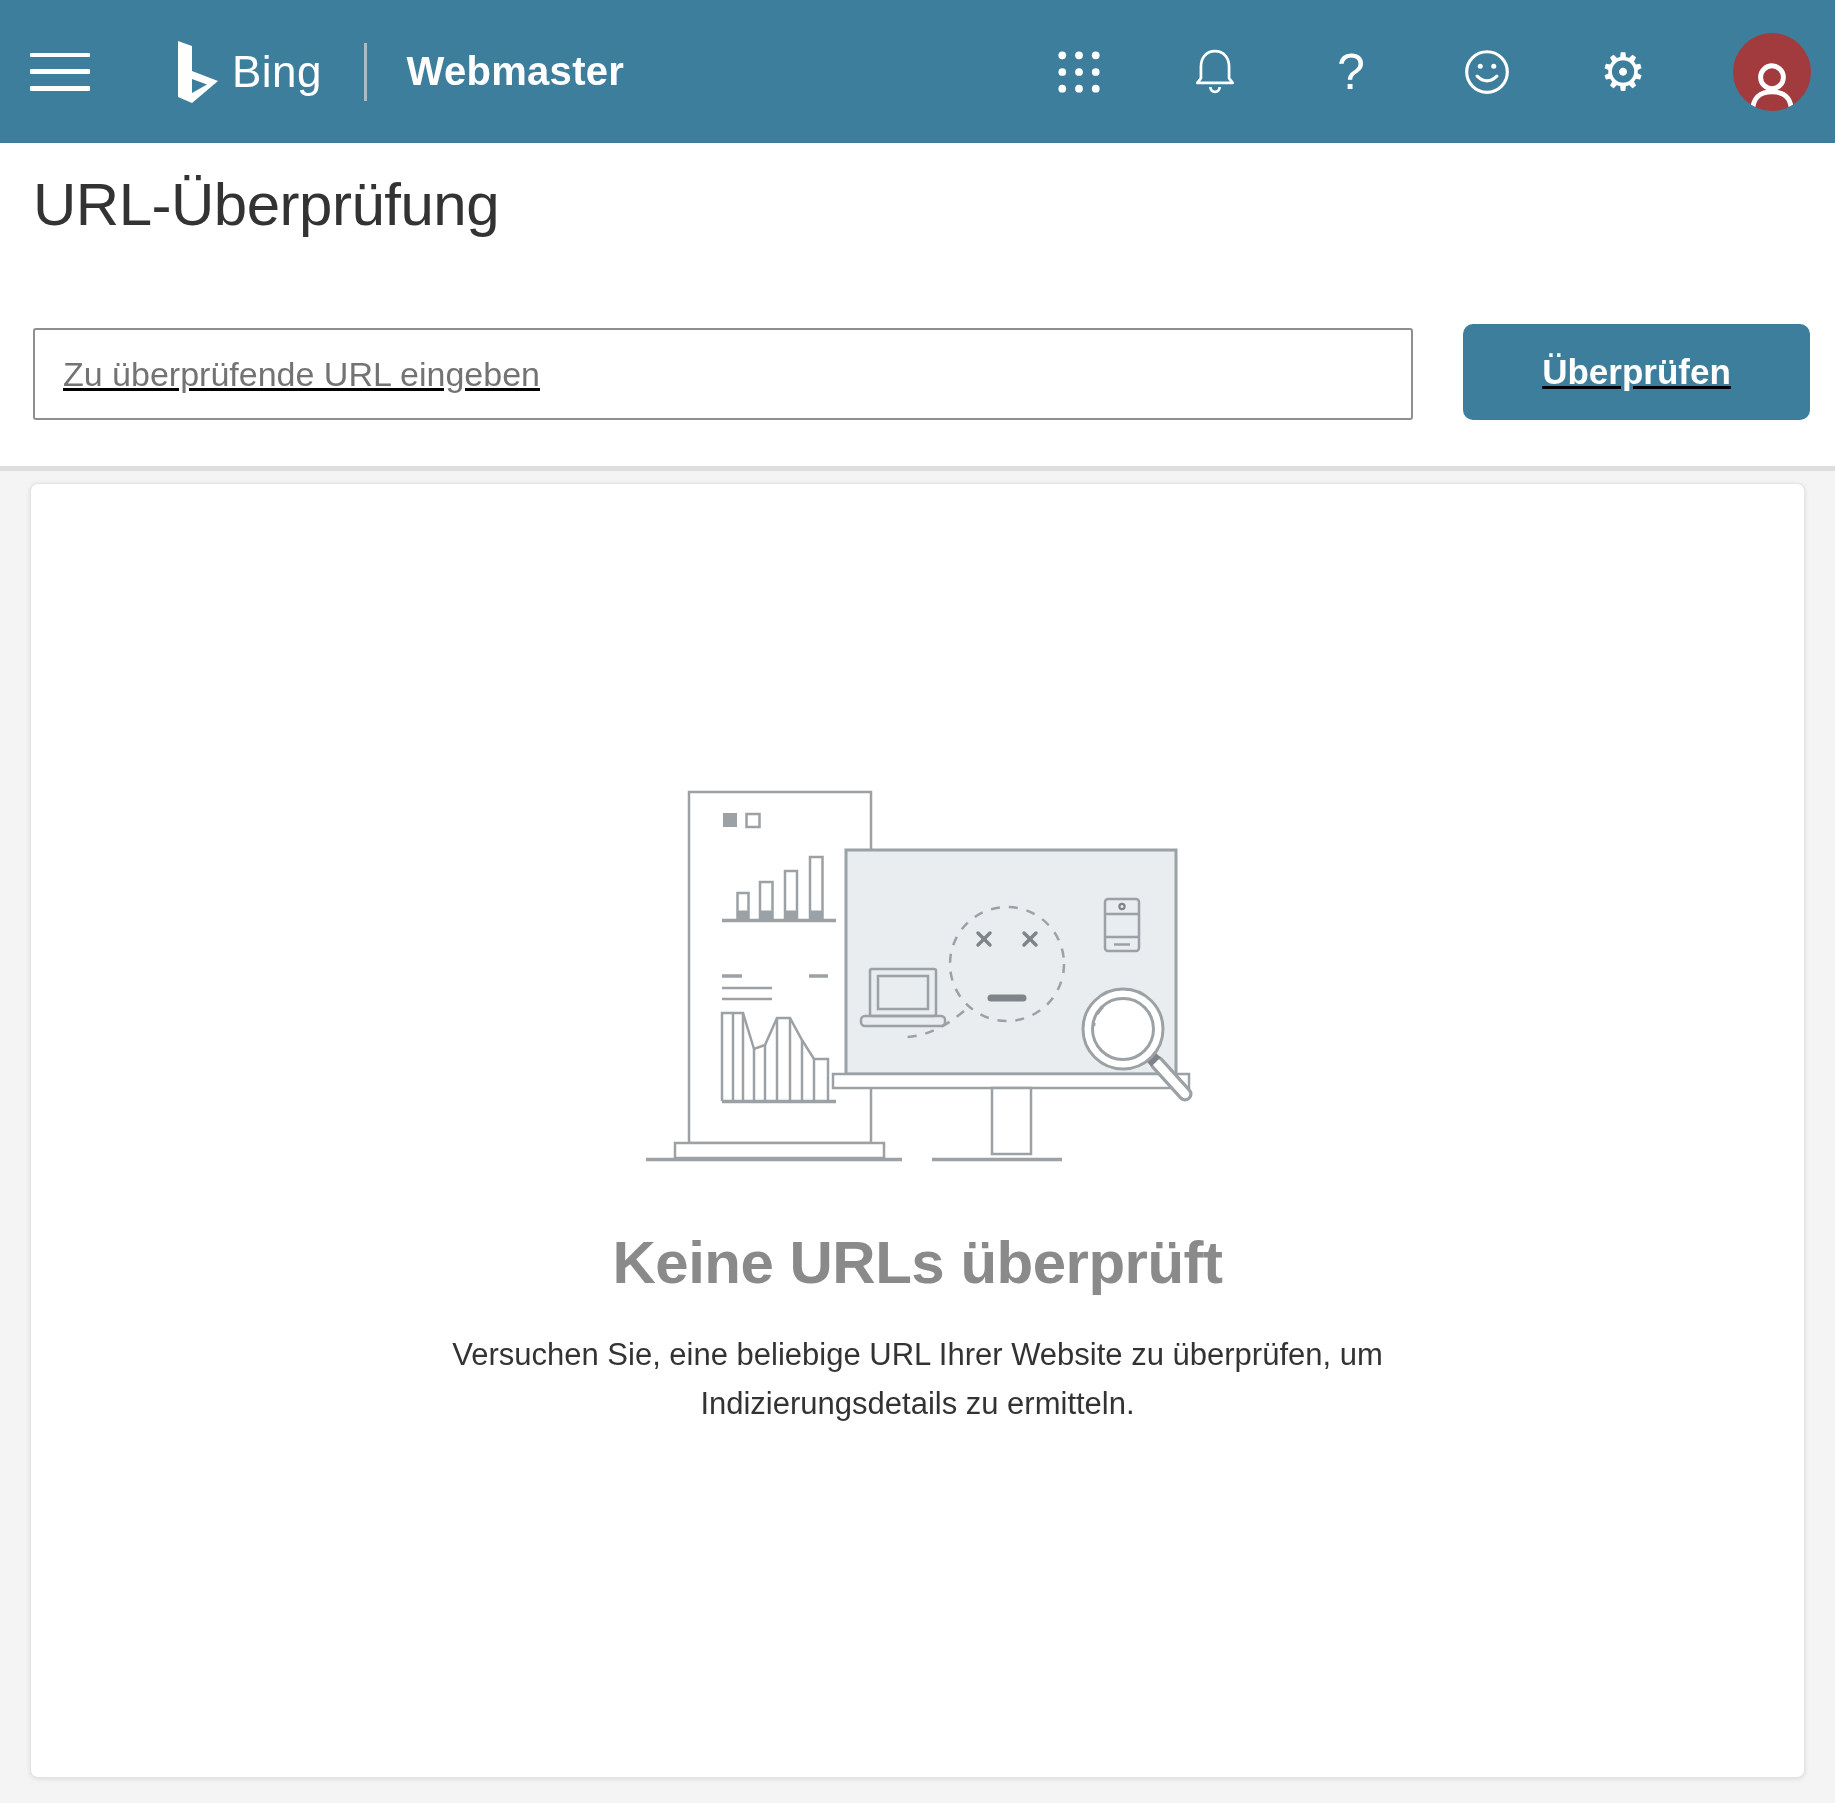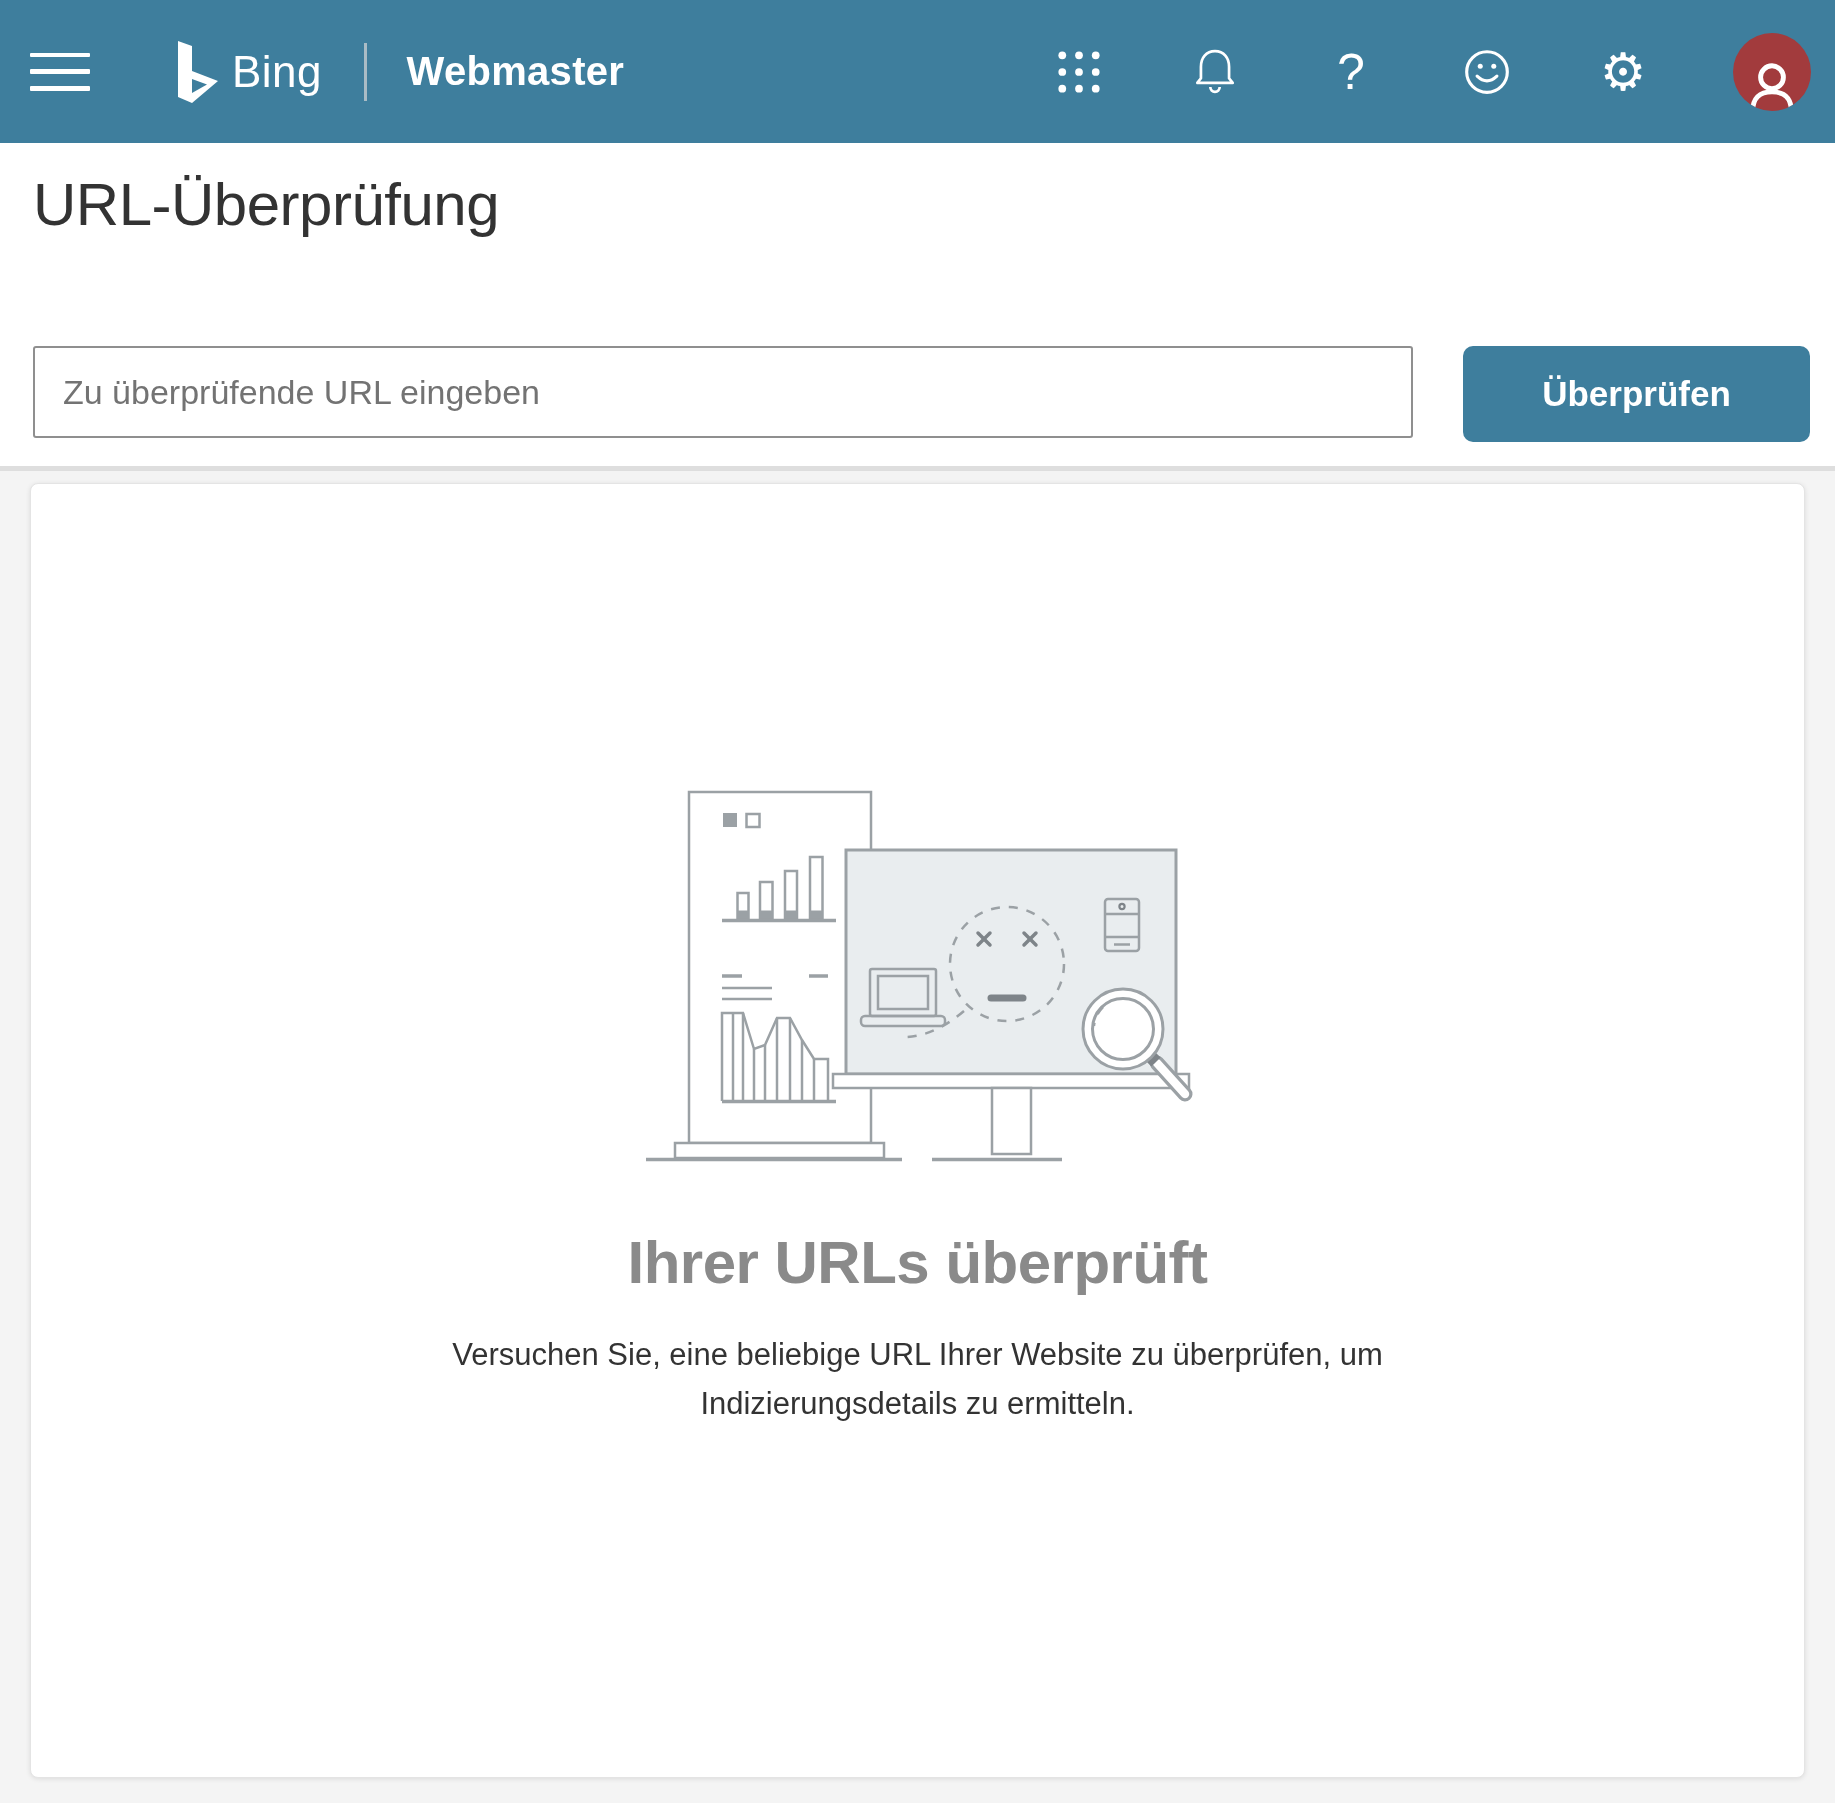--- a/index.html
+++ b/index.html
@@ -32,21 +32,21 @@
   .product{color:#fff;font-size:40px;font-weight:700;letter-spacing:.3px;}
   .hdr-right{margin-left:auto;display:flex;align-items:center;gap:84px;}
   .hicon{width:52px;height:52px;display:flex;align-items:center;justify-content:center;cursor:pointer;color:#fff;}
   .help-glyph{font-size:50px;font-weight:300;color:#fff;line-height:1;}
   .gear-glyph{font-size:52px;color:#fff;line-height:1;}
   .avatar{width:78px;height:78px;border-radius:50%;background:var(--avatar-bg);display:flex;align-items:flex-end;justify-content:center;overflow:hidden;cursor:pointer;}
 
   
   .top{background:#fff;height:323px;padding:24px 25px 0 33px;}
   .page-title{font-size:60px;font-weight:300;color:var(--title-text);letter-spacing:-.5px;line-height:1.25;}
-  .search-row{display:flex;margin-top:104px;align-items:flex-start;}
+  .search-row{display:flex;margin-top:82px;align-items:flex-end;text-decoration:underline;}
   .url-input{width:1380px;height:92px;border:2px solid var(--input-border);border-radius:3px;font-size:34px;color:#222;padding:0 28px;outline:none;font-family:"Liberation Sans","DejaVu Sans",sans-serif;background:#fff;}
   .url-input::placeholder{color:var(--placeholder);opacity:1;}
   .check-btn{margin-left:50px;width:347px;height:96px;background:var(--accent);color:#fff;border:none;border-radius:10px;font-size:35px;font-weight:700;cursor:pointer;font-family:"Liberation Sans","DejaVu Sans",sans-serif;}
 
   
   .page-body{border-top:5px solid #dedede;padding:12px 30px 25px 30px;background:var(--page-bg);}
   .card{background:var(--card-bg);border:1.5px solid #e4e4e4;border-radius:8px;height:1295px;box-shadow:0 1px 5px rgba(0,0,0,.10);display:flex;flex-direction:column;align-items:center;padding-top:302px;}
   .illus{margin-left:45px;}
   .empty-heading{margin-top:64px;font-size:60px;font-weight:700;color:var(--muted-heading);letter-spacing:-.5px;}
   .empty-desc{margin-top:34px;font-size:31px;color:var(--body-text);max-width:1080px;text-align:center;line-height:1.58;}
@@ -208,16 +208,16 @@
       <g>
         <line x1="513" y1="277" x2="541" y2="308" stroke="var(--illustration-stroke)" stroke-width="15" stroke-linecap="round"></line>
         <line x1="513" y1="277" x2="541" y2="308" stroke="#fff" stroke-width="8.5" stroke-linecap="round"></line>
         <line x1="502" y1="266" x2="512" y2="276" class="il-acc" stroke-width="13"></line>
         <circle cx="479" cy="243" r="40" fill="#fff" stroke="var(--illustration-stroke)" stroke-width="3"></circle>
         <circle cx="479" cy="243" r="30.5" fill="none" stroke="var(--illustration-stroke)" stroke-width="3"></circle>
         <path d="M459,221 a30,30 0 0 0 -9,19" class="il-line il-dash" stroke-width="2.5"></path>
       </g>
     </svg>
 
-    <h2 class="empty-heading">Ihrer URLs überprüft</h2>
+    <h2 class="empty-heading">Keine URLs überprüft</h2>
     <p class="empty-desc">Versuchen Sie, eine beliebige URL Ihrer Website zu überprüfen, um Indizierungsdetails zu ermitteln.</p>
   </div>
 </main>
 
 </body></html>

